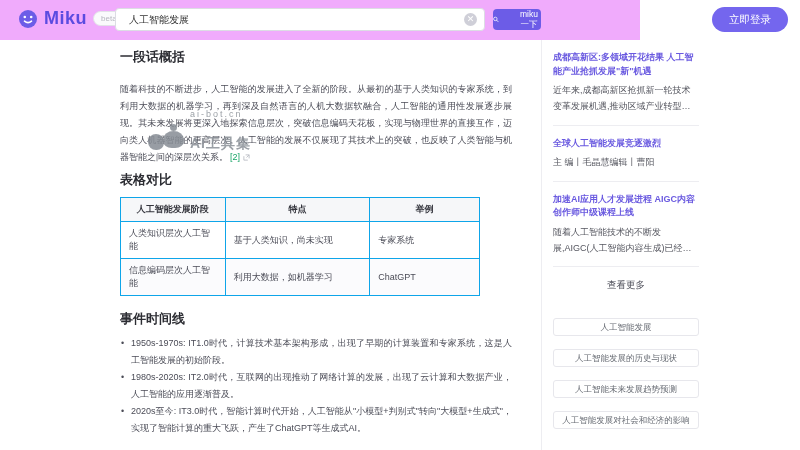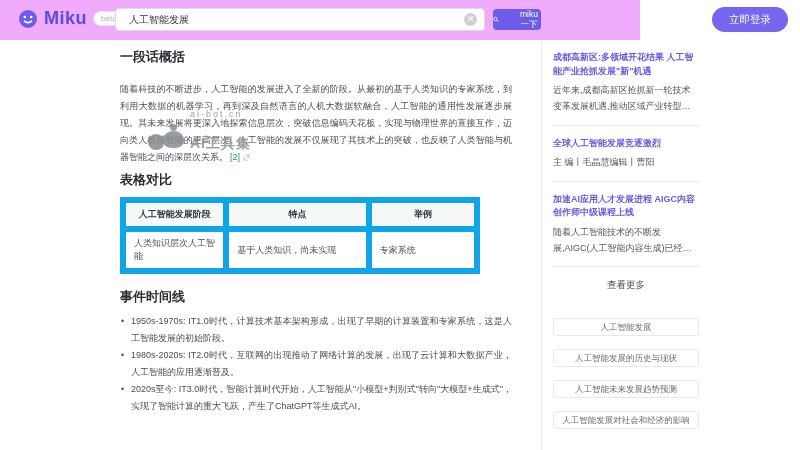--- a/index.html
+++ b/index.html
@@ -26,21 +26,21 @@
     border:none; border-radius:13px; color:#fff; font-size:10.5px; cursor:pointer; font-family:inherit; }
 
   
   #main { position:absolute; left:120px; top:40px; width:392px; }
   .sec-title { font-size:13px; font-weight:bold; color:#2c2d33; margin-top:8px;font-family:Liberation Mono, monospace; }
   .body-text { font-size:9px; line-height:17px; color:#4b4c57; margin-top:15px; text-align:justify; }
   .cite { color:#18a566; text-decoration:none; margin-left:2px; cursor:pointer; }
   .ext-icon { display:inline-block; margin-left:3px; vertical-align:-1px; }
 
   table.cmp { border-collapse:collapse; margin-top:8px; width:360px; font-size:9px; color:#4b4c57; }
-  table.cmp th, table.cmp td { border:6px solid #0ea5e9; padding:5px 8px;margin-top:48px; }
+  table.cmp th, table.cmp td { border:1px solid #0ea5e9; padding:5px 8px;margin-top:48px; }
   table.cmp th { background:#f6f7f9; font-weight:bold; color:#33343c; text-align:center; }
   table.cmp td { text-align:left; background:#fff; }
   table.cmp tr.alt td { background:#fbfbfd; }
   .col1 { width:105px; } .col2 { width:145px; } .col3 { width:110px; }
 
   ul.timeline { margin-top:7px; list-style:none; }
   ul.timeline li { font-size:9px; line-height:17px; color:#4b4c57; padding-left:11px; position:relative;
     text-align:justify; }
   ul.timeline li::before { content:"•"; position:absolute; left:1px; top:0; color:#4b4c57; }
 
@@ -118,20 +118,25 @@
         <th class="col2">特点</th>
         <th class="col3">举例</th>
       </tr>
     </thead>
     <tbody>
       <tr>
         <td>人类知识层次人工智能</td>
         <td>基于人类知识，尚未实现</td>
         <td>专家系统</td>
       </tr>
+      <tr class="alt">
+        <td>信息编码层次人工智能</td>
+        <td>利用大数据，如机器学习</td>
+        <td>ChatGPT</td>
+      </tr>
     </tbody>
   </table>
 
   <div class="sec-title" style="margin-top:14px;">事件时间线</div>
   <ul class="timeline">
     <li><span>1950s-1970s: IT1.0时代，计算技术基本架构形成，出现了早期的计算装置和专家系统，这是人工智能发展的初始阶段。</span></li>
     <li><span>1980s-2020s: IT2.0时代，互联网的出现推动了网络计算的发展，出现了云计算和大数据产业，人工智能的应用逐渐普及。</span></li>
     <li><span>2020s至今: IT3.0时代，智能计算时代开始，人工智能从"小模型+判别式"转向"大模型+生成式"，实现了智能计算的重大飞跃，产生了ChatGPT等生成式AI。</span><span class="ext-icon"></span></li>
   </ul>
 

